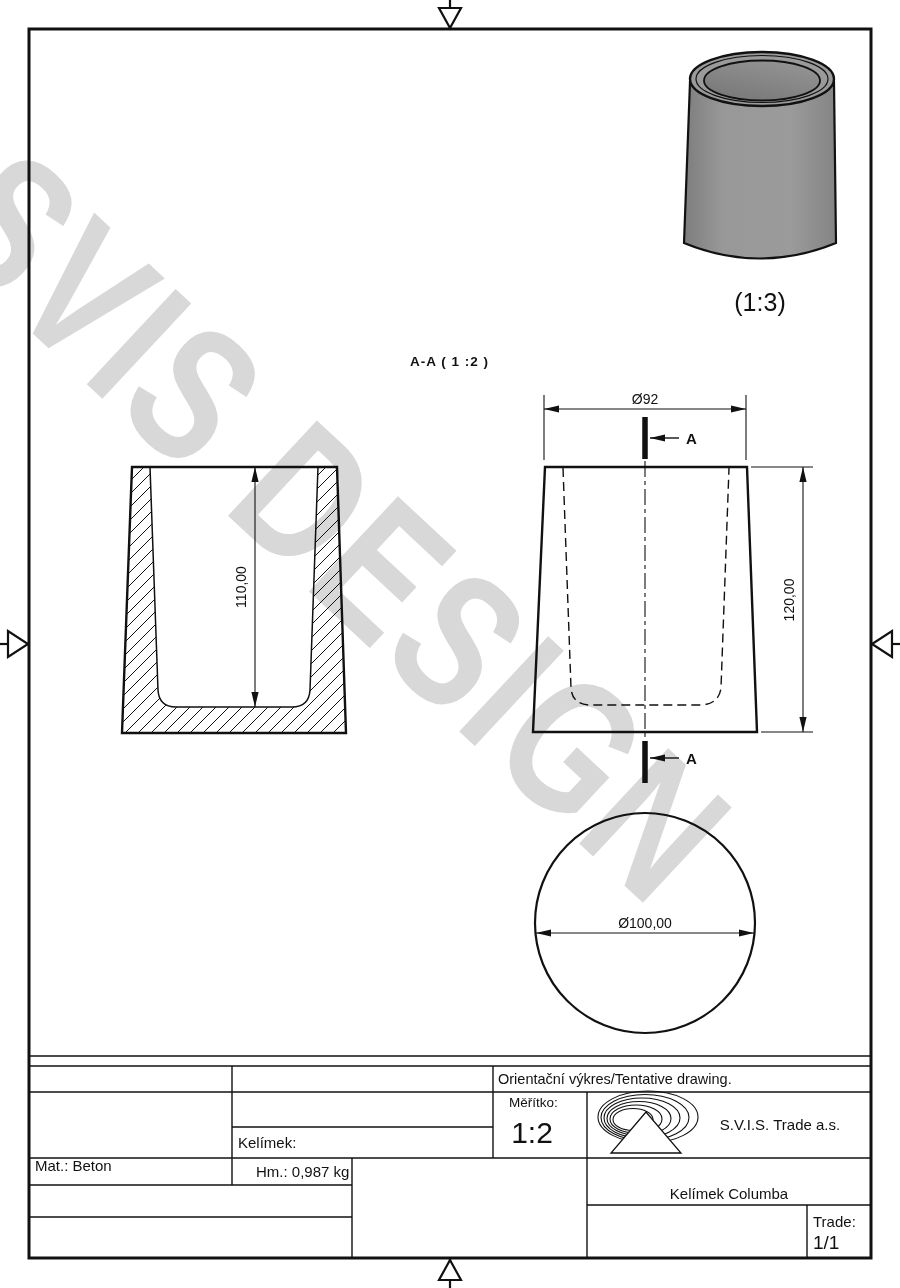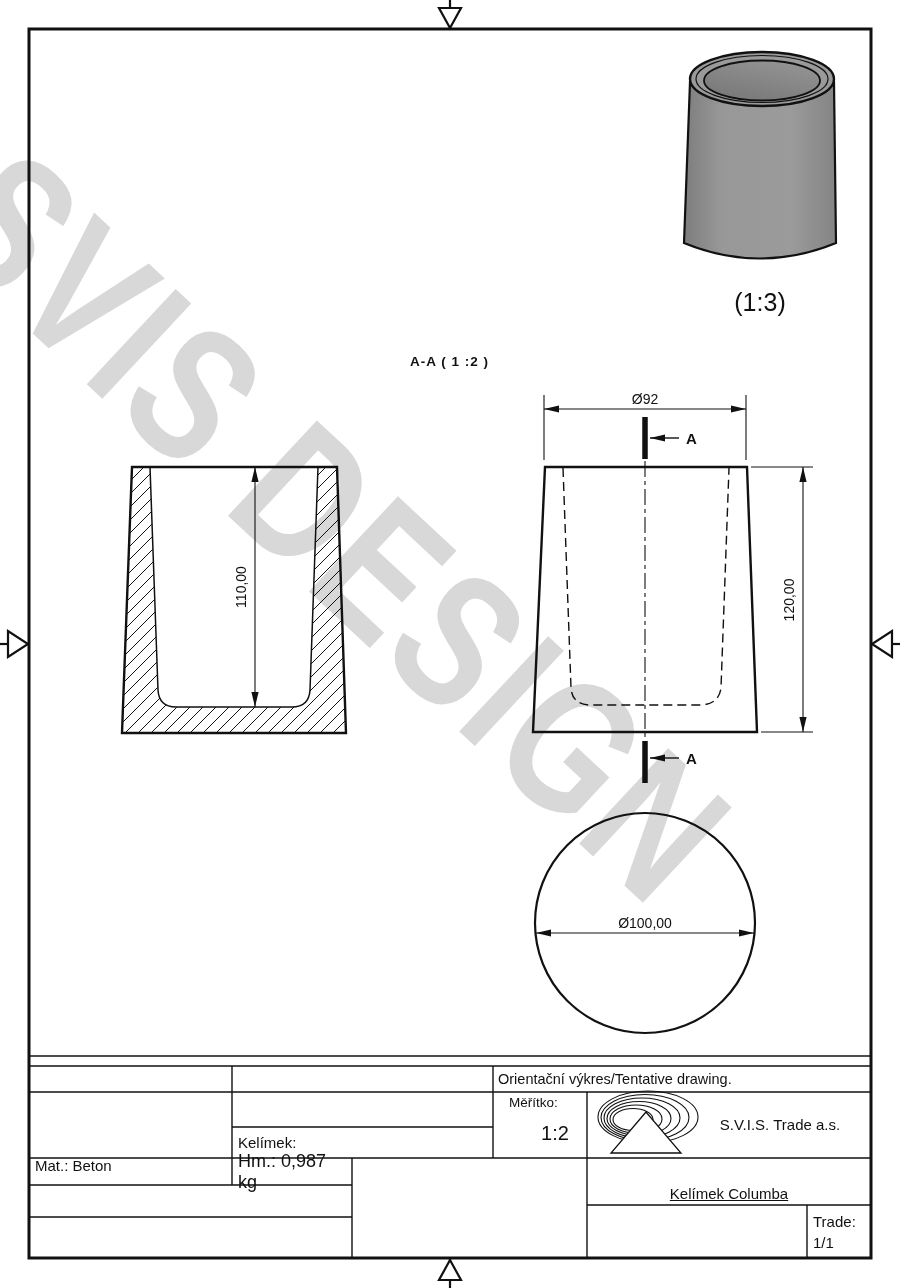--- a/index.html
+++ b/index.html
@@ -154,25 +154,25 @@
       <polygon points="646,1112 611,1153 681,1153" fill="#ffffff" stroke-width="1.3"></polygon>
     </g>
   </svg>
 
   <div class="tb vcent" style="left:498px;top:1066px;width:370px;height:26px;font-size:14.5px;">Orientační výkres/Tentative drawing.</div>
 
 
   <div class="tb vcent" style="left:238px;top:1127px;width:252px;height:31px;font-size:15px;">Kelímek:</div>
 
   <div class="tb cent" style="left:494px;top:1095px;width:79px;height:16px;font-size:13.5px;">Měřítko:</div>
-  <div class="tb cent" style="left:517px;top:1112px;width:76px;height:42px;font-size:20px;">1:2</div>
+  <div class="tb cent" style="left:494px;top:1112px;width:76px;height:42px;font-size:30px;">1:2</div>
 
   <div class="tb cent" style="left:695px;top:1092px;width:170px;height:66px;font-size:15px;">S.V.I.S. Trade a.s.</div>
 
   <div class="tb vcent" style="left:35px;top:1158px;width:190px;height:16px;font-size:15px;">Mat.: Beton</div>
-  <div class="tb vcent" style="left:238px;top:1158px;width:112px;height:27px;font-size:18px;">Hm.: 0,987 kg</div>
+  <div class="tb vcent" style="left:256px;top:1158px;width:112px;height:27px;font-size:15px;">Hm.: 0,987 kg</div>
 
-  <div class="tb" style="left:587px;top:1183px;width:284px;text-align:center;font-size:15px;line-height:21px;text-decoration:underline;">Kelímek Columba</div>
+  <div class="tb" style="left:587px;top:1183px;width:284px;text-align:center;font-size:15px;line-height:21px;">Kelímek Columba</div>
 
   <div class="tb" style="left:813px;top:1212px;width:55px;font-size:15px;line-height:20px;">Trade:</div>
-  <div class="tb" style="left:813px;top:1233px;width:55px;font-size:15px;line-height:20px;">1/1</div>
+  <div class="tb" style="left:813px;top:1233px;width:55px;font-size:19px;line-height:20px;">1/1</div>
 
 </div>
 
 </body></html>

